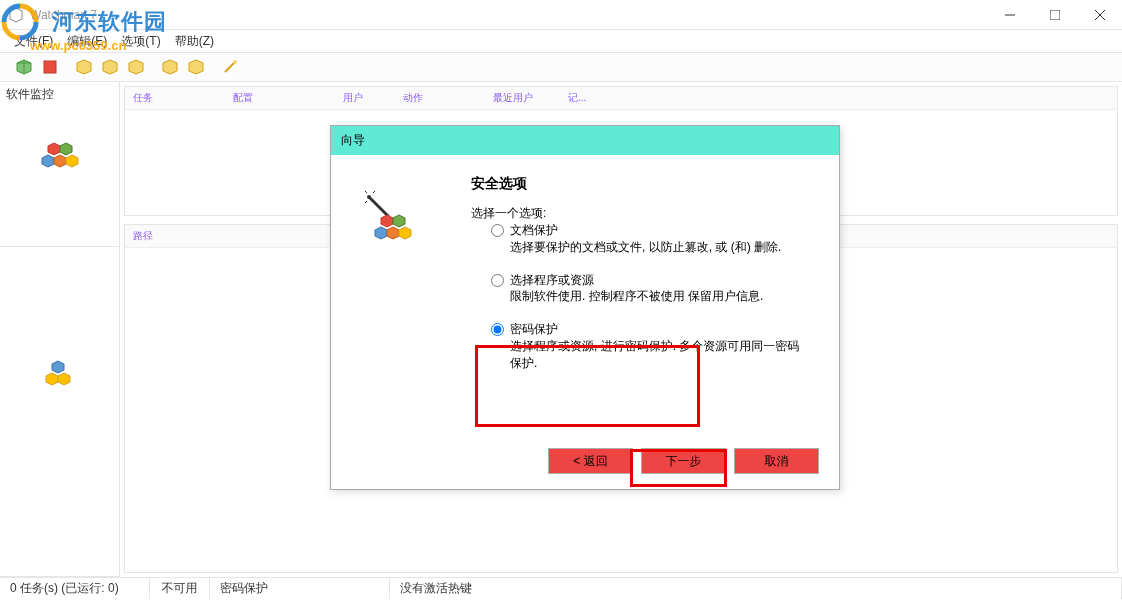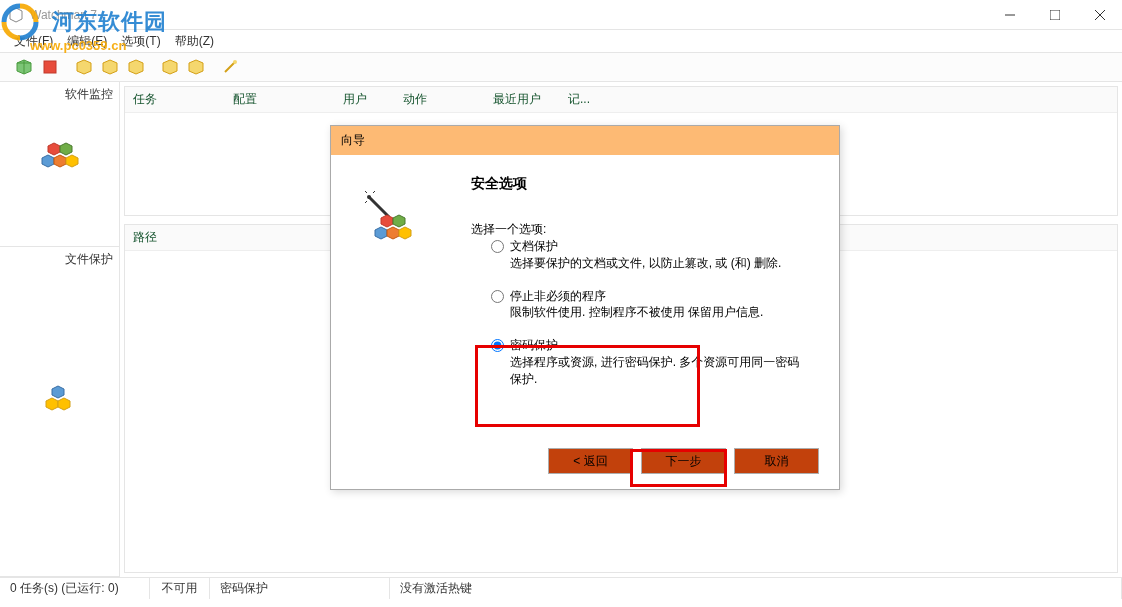--- a/index.html
+++ b/index.html
@@ -14,62 +14,62 @@
     .menubar { height: 22px; display: flex; align-items: center; padding-left: 8px; gap: 2px; }
     .menu-item { padding: 2px 6px; color: #333; }
     
     .toolbar { height: 30px; display: flex; align-items: center; padding-left: 4px; gap: 2px; border-top: 1px solid #e5e5e5; border-bottom: 1px solid #e5e5e5; background: #fcfcfc; }
     .tb-sep { width: 6px; }
     .tb-btn { width: 24px; height: 24px; display: flex; align-items: center; justify-content: center; }
     
     .main { display: flex; height: 495px; }
     .sidebar { width: 120px; border-right: 1px solid #e5e5e5; display: flex; flex-direction: column; }
     .side-section { flex: 1; border-bottom: 1px solid #e5e5e5; display: flex; flex-direction: column; align-items: center; }
-    .side-header { width: 100%; padding: 4px 6px; font-size: 12px; color: #333; text-align: right; }
+    .side-header { width: 100%; padding: 4px 6px; font-size: 12px; color: #333; text-align: left; }
     .side-icon { margin-top: 30px; }
     
     .content { flex: 1; display: flex; flex-direction: column; }
     .panel { border: 1px solid #e5e5e5; margin: 4px; }
     .panel.top { height: 130px; }
     .panel.bottom { flex: 1; }
     .panel-header { display: flex; background: #fafafa; border-bottom: 1px solid #eee; }
-    .col { padding: 4px 8px; font-size: 12px; color: #14532d; }
+    .col { padding: 4px 8px; font-size: 10px; color: #8b5cf6; }
     .col.c1 { width: 100px; }
     .col.c2 { width: 110px; }
     .col.c3 { width: 60px; }
     .col.c4 { width: 90px; }
     .col.c5 { width: 75px; }
     .col.c6 { width: 60px; }
     .col.f1 { width: 150px; }
     .col.f2 { width: 80px; }
     
     .statusbar { height: 22px; border-top: 1px solid #e5e5e5; display: flex; align-items: center; font-size: 12px; color: #333; }
     .status-cell { padding: 9px 10px; border-right: 1px solid #e5e5e5; height: 100%; display: flex; align-items: center; }
     .status-cell.w1 { width: 150px; }
     .status-cell.w2 { width: 60px; text-align: center; justify-content: center; }
     .status-cell.w3 { width: 180px; }
     .status-cell.w4 { flex: 1; }
     
     .dialog { position: absolute; left: 330px; top: 125px; width: 510px; height: 365px; background: #fff; border: 1px solid #aaa; box-shadow: 2px 2px 8px rgba(0,0,0,0.15); }
-    .dialog-title { padding: 6px 10px; font-size: 12px; background: #fdba74; }
+    .dialog-title { padding: 6px 10px; font-size: 12px; background: #5eead4; }
     .dialog-body { padding: 20px 30px; display: flex; }
     .dialog-icon { width: 80px; padding-top: 10px; }
     .dialog-content { flex: 1; padding-left: 30px; }
-    .dlg-heading { font-size: 14px; font-weight: bold; margin-bottom: 28px; }
+    .dlg-heading { font-size: 14px; font-weight: bold; margin-bottom: 12px; }
     .dlg-sub { font-size: 12px; }
     .opt-group { padding-left: 20px; }
     .opt { display: flex; align-items: flex-start; margin-bottom: 16px; gap: 6px; }
     .opt input { margin-top: 2px; }
     .opt-text { font-size: 12px; line-height: 1.4; }
     .opt-title { display: block; }
     .opt-desc { display: block; }
     .highlight-box { position: absolute; left: 475px; top: 345px; width: 225px; height: 82px; border: 3px solid #e60000; pointer-events: none; }
     
     .dialog-footer { position: absolute; bottom: 15px; right: 20px; display: flex; gap: 8px; }
-    .dlg-btn { width: 85px; height: 26px; border: 1px solid #adadad; background: #c2410c; font-size: 12px; display: flex; align-items: center; justify-content: center; }
+    .dlg-btn { width: 85px; height: 26px; border: 1px solid #adadad; background: #ef4444; font-size: 12px; display: flex; align-items: center; justify-content: center; }
     .dlg-btn.primary { position: relative; }
     .highlight-btn { position: absolute; left: 630px; top: 449px; width: 97px; height: 38px; border: 3px solid #e60000; pointer-events: none; }
     
     .watermark { position: absolute; left: 0; top: 2px; pointer-events: none; opacity: 0.9; }
     .wm-logo { display: flex; align-items: center; gap: 12px; }
     .wm-text { font-size: 22px; font-weight: bold; color: #2080d0; letter-spacing: 1px; }
     .wm-url { font-size: 13px; color: #f7a800; font-weight: bold; margin-left: 30px; margin-top: -4px; }
   </style>
 </head>
 <body>
@@ -178,21 +178,20 @@
           <g transform="translate(12,6)">
               <polygon points="6,0 12,3 12,9 6,12 0,9 0,3" fill="#e74c3c" stroke="#c0392b"></polygon>
             </g>
           <g transform="translate(24,6)">
               <polygon points="6,0 12,3 12,9 6,12 0,9 0,3" fill="#70ad47" stroke="#4a7a2f"></polygon>
             </g>
         </svg>
       </div>
     </div>
     <div class="side-section" style="flex:2">
-      <div class="side-header">文件保护</div>
       <div class="side-icon" style="margin-top:110px">
         <svg width="36" height="36" viewBox="0 0 36 36">
           <g transform="translate(10,4)">
               <polygon points="6,0 12,3 12,9 6,12 0,9 0,3" fill="#5b9bd5" stroke="#3a6fa5"></polygon>
             </g>
           <g transform="translate(4,16)">
               <polygon points="6,0 12,3 12,9 6,12 0,9 0,3" fill="#ffc000" stroke="#d4a017"></polygon>
             </g>
           <g transform="translate(16,16)">
               <polygon points="6,0 12,3 12,9 6,12 0,9 0,3" fill="#ffc000" stroke="#d4a017"></polygon>
@@ -261,21 +260,21 @@
         <label class="opt">
           <input type="radio" name="sec" style="">
           <span class="opt-text">
             <span class="opt-title">文档保护</span>
             <span class="opt-desc">选择要保护的文档或文件, 以防止篡改, 或 (和) 删除.</span>
           </span>
         </label>
         <label class="opt">
           <input type="radio" name="sec" style="">
           <span class="opt-text">
-            <span class="opt-title">停止非必须的程序</span>
+            <span class="opt-title">选择程序或资源</span>
             <span class="opt-desc">限制软件使用. 控制程序不被使用 保留用户信息.</span>
           </span>
         </label>
         <label class="opt">
           <input type="radio" name="sec" checked="" style="">
           <span class="opt-text">
             <span class="opt-title">密码保护</span>
             <span class="opt-desc">选择程序或资源, 进行密码保护. 多个资源可用同一密码保护.</span>
           </span>
         </label>

